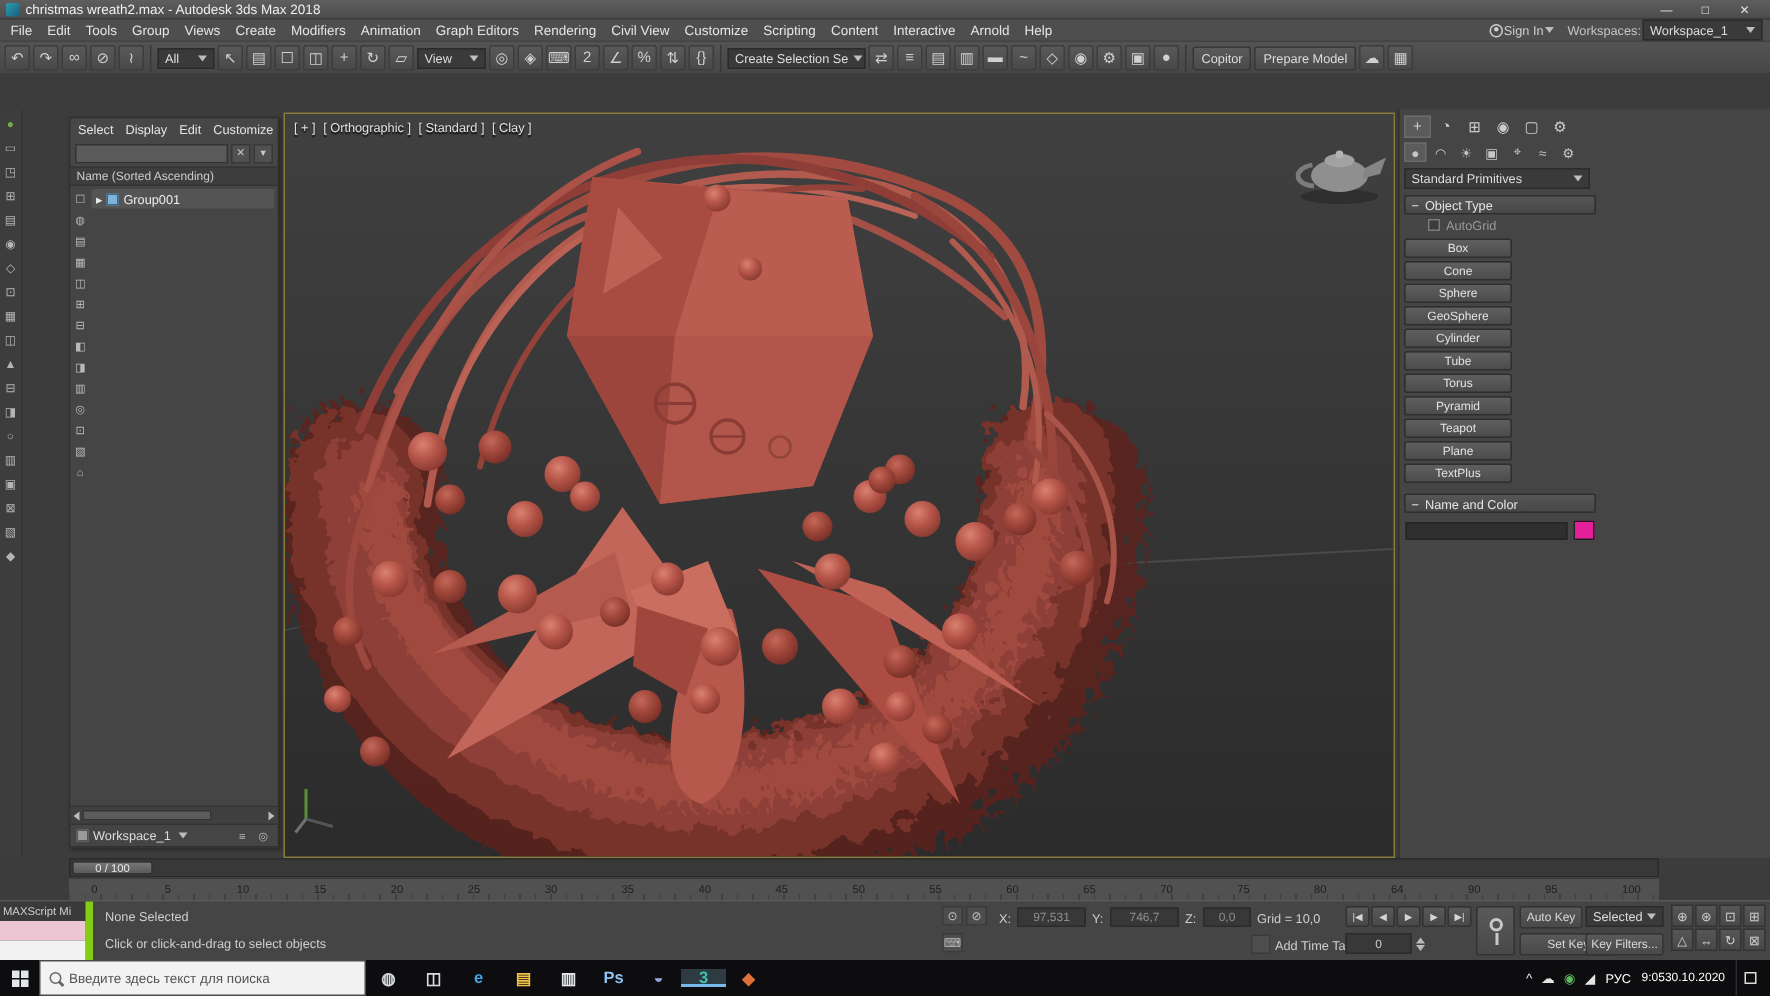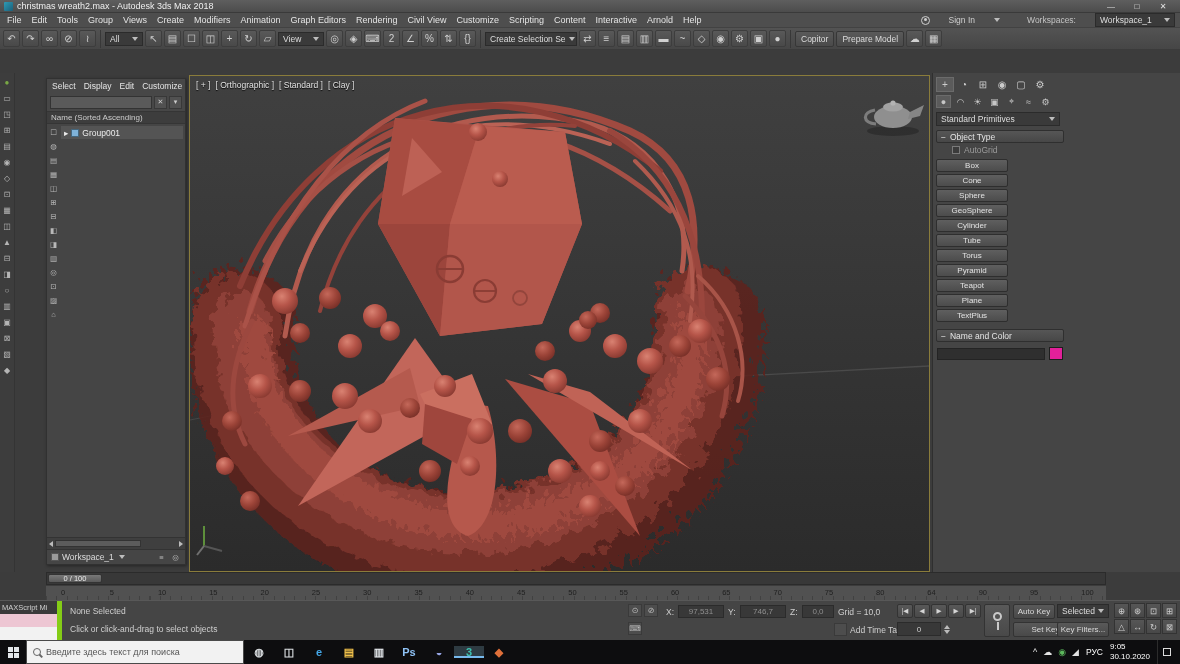--- a/index.html
+++ b/index.html
@@ -11,21 +11,21 @@
 
 .titlebar{background:linear-gradient(#5e5e5e,#4c4c4c);border-bottom:1px solid #3a3a3a;display:flex;align-items:center;padding:0 4px;gap:4px}
 .appicon{width:9px;height:9px;background:linear-gradient(135deg,#2e9bb5,#1a5f7a);border-radius:1px}
 .title{font-size:9px;color:#efefef;white-space:nowrap}
 .winbtns{margin-left:auto;display:flex}
 .winbtn{width:26px;height:12px;display:flex;align-items:center;justify-content:center;color:#e2e2e2;font-size:8px}
 
 
 .menubar{background:#4e4e4e;display:flex;align-items:center;padding:0 2px;border-bottom:1px solid #424242}
 .menu-item{padding:0 5px;height:15px;display:flex;align-items:center;color:#e4e4e4;font-size:9px;white-space:nowrap}
-.m-right{margin-left:auto;display:flex;align-items:center;gap:19px;padding-right:3px}
+.m-right{margin-left:auto;display:flex;align-items:center;gap:1px;padding-right:3px}
 .usericon{width:9px;height:9px;border:1px solid #cfcfcf;border-radius:50%;position:relative}
 .usericon::after{content:"";position:absolute;left:2px;top:1.5px;width:3px;height:3px;background:#cfcfcf;border-radius:50%}
 .dd{background:#3a3a3a;border:1px solid #2b2b2b;display:flex;align-items:center;gap:3px;padding:0 4px;height:14px;font-size:8.5px;color:#dedede;white-space:nowrap}
 .caret{width:0;height:0;border-left:3px solid transparent;border-right:3px solid transparent;border-top:4px solid #bdbdbd;margin-left:auto}
 .caret-l{width:0;height:0;border-top:3px solid transparent;border-bottom:3px solid transparent;border-right:4px solid #bbb}
 .caret-r{width:0;height:0;border-top:3px solid transparent;border-bottom:3px solid transparent;border-left:4px solid #bbb}
 
 
 .toolbar{background:linear-gradient(#535353,#464646);border-bottom:1px solid #3b3b3b;display:flex;align-items:center;padding:0 3px;gap:2px}
 .ticon{width:17px;height:17px;border:1px solid #3d3d3d;background:linear-gradient(#595959,#494949);border-radius:2px;display:flex;align-items:center;justify-content:center;color:#d0d0d0;font-size:10px;flex:none}
@@ -109,21 +109,21 @@
 .winlogo{display:grid;grid-template-columns:5px 5px;gap:1px}
 .winlogo b{width:5px;height:5px;background:#e2e6e9}
 .tsearch{width:218px;background:#f2f2f2;display:flex;align-items:center;gap:5px;padding:0 6px;border:1px solid #4a4a4a}
 .tsearch span{color:#555;font-size:9px;white-space:nowrap}
 .mag{width:8px;height:8px;border:1.5px solid #666;border-radius:50%;position:relative;flex:none}
 .mag::after{content:"";position:absolute;width:4px;height:1.5px;background:#666;transform:rotate(45deg);right:-3px;bottom:-1px}
 .tbicon{width:30px;display:flex;align-items:center;justify-content:center;font-size:11px;font-weight:bold}
 .tbicon.active{background:#2e3b42;box-shadow:inset 0 -2px 0 #76b9ed}
 .tray{margin-left:auto;display:flex;align-items:center;gap:7px;padding-right:5px}
 .trayicon{color:#e3e3e3;font-size:9px}
-.clock{display:flex;flex-direction:column;align-items:flex-start;justify-content:center;color:#fff;font-size:8px;line-height:1.25}
+.clock{display:flex;flex-direction:row;align-items:flex-end;justify-content:center;color:#fff;font-size:8px;line-height:1.25}
 .notif{width:18px;height:100%;border-left:1px solid #2c2c2c;display:flex;align-items:center;justify-content:center}
 .notifbox{width:8px;height:8px;border:1px solid #ddd}
 </style>
 </head>
 <body>
 
 <div class="root">
 
   <div class="titlebar abs" style="left:0;top:0;width:1180px;height:13px">
     <div class="appicon"></div>

